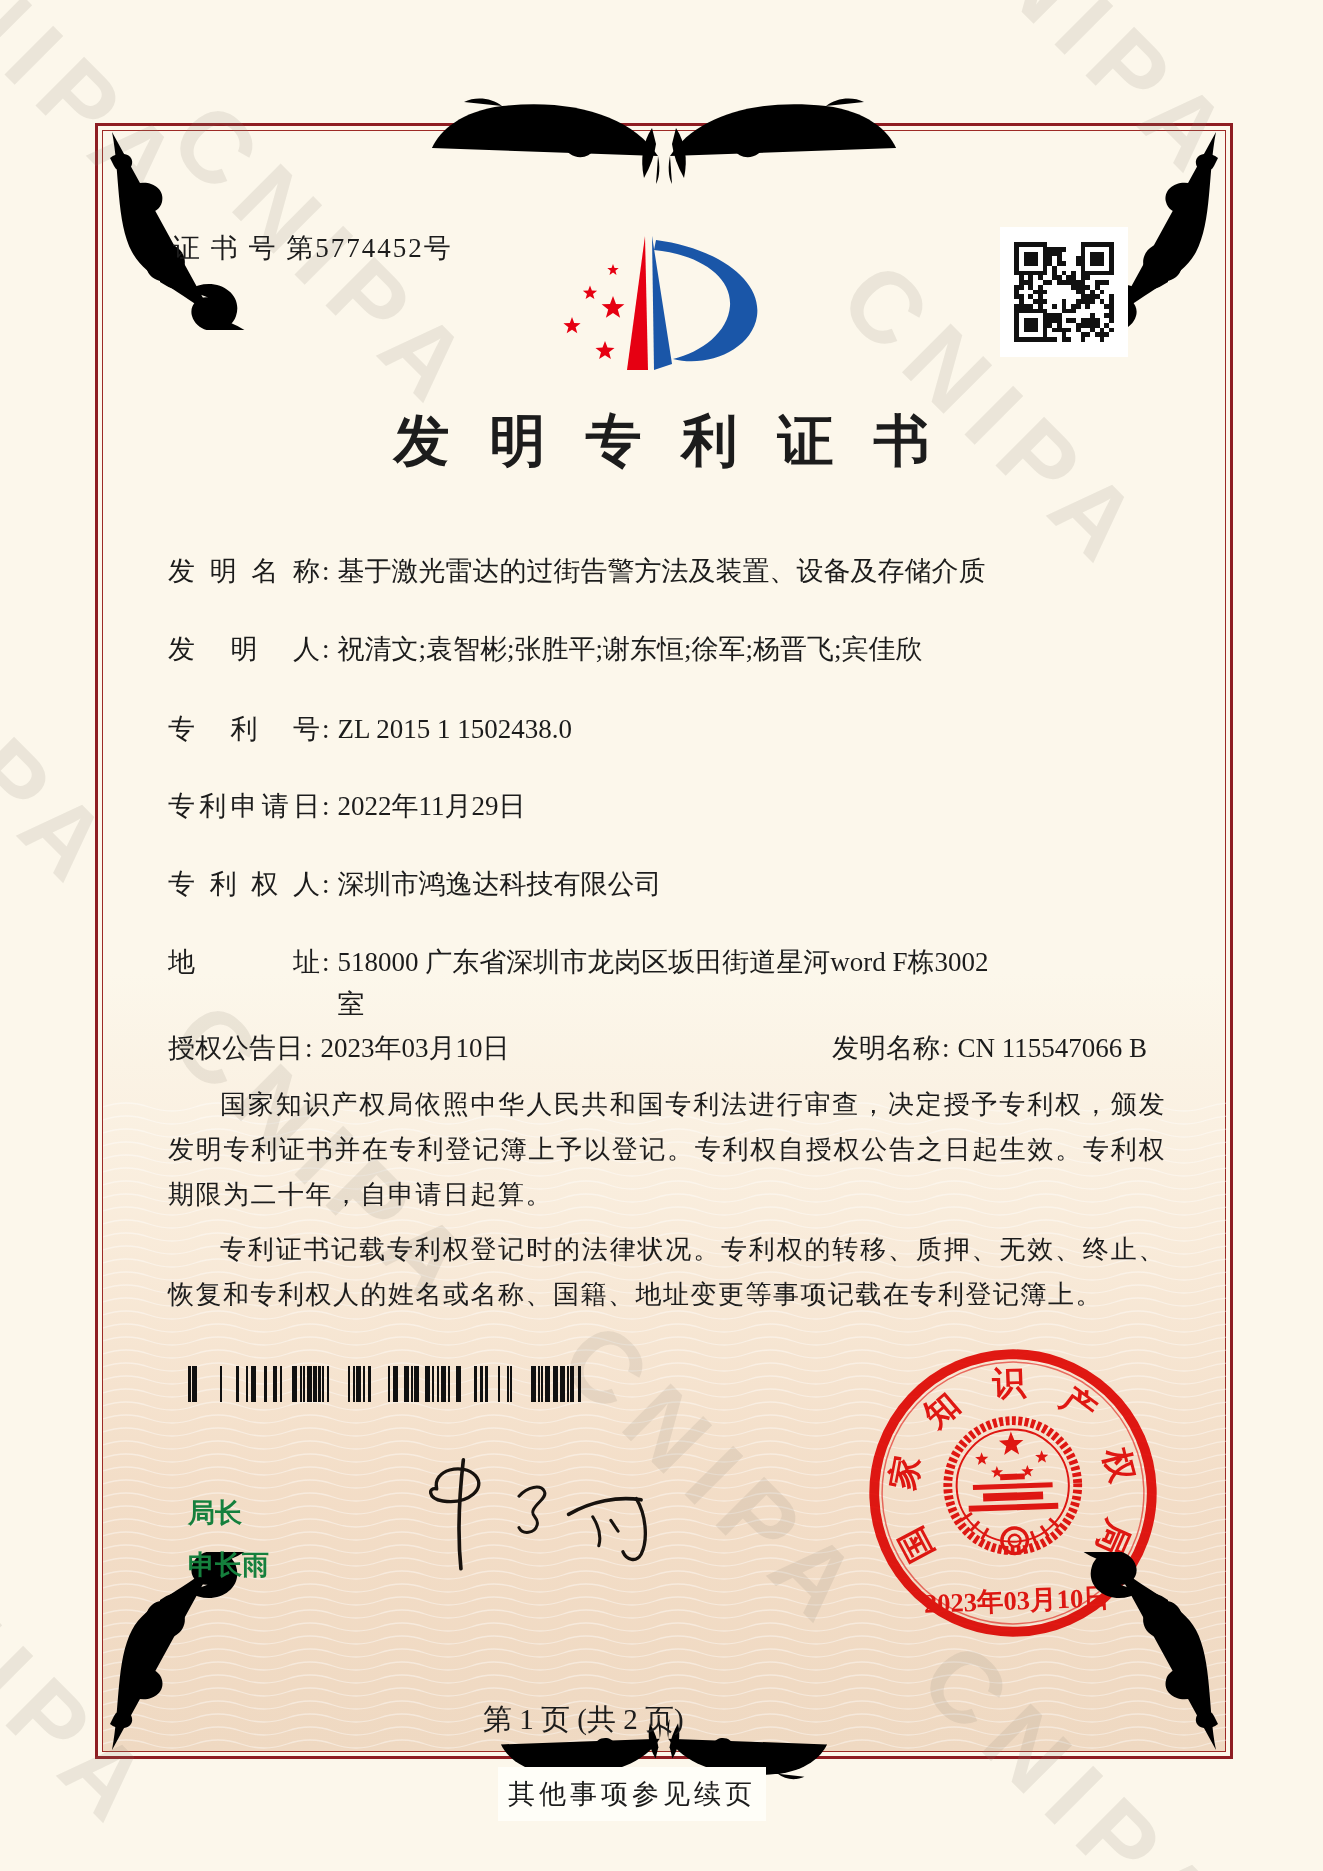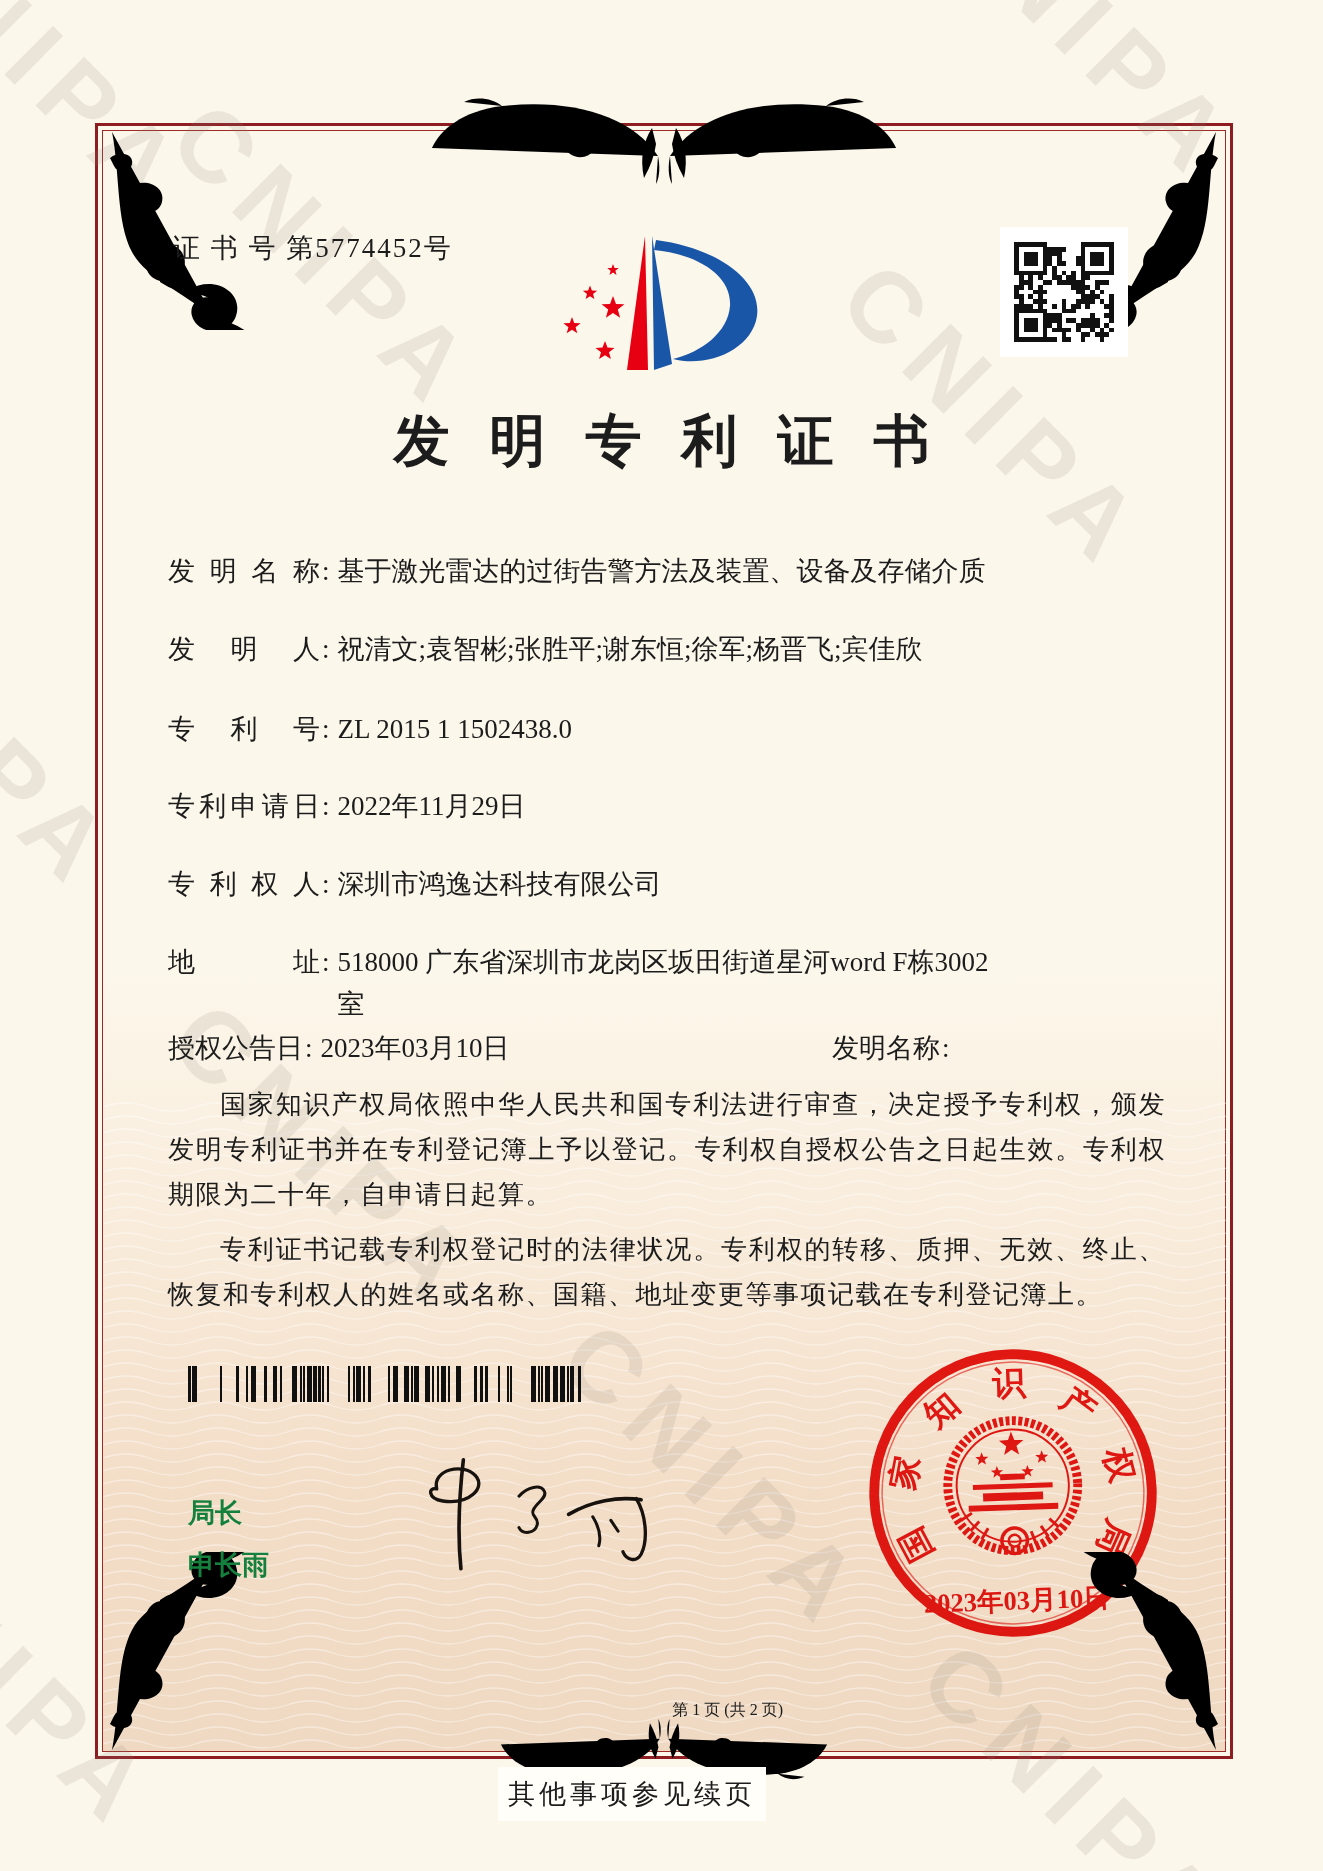--- a/index.html
+++ b/index.html
@@ -31,21 +31,21 @@
   .grant2{position:absolute;left:664px;top:0;display:flex;font-size:27px;}
   .legal{position:absolute;left:168px;top:1082px;width:998px;z-index:3;font-size:26px;line-height:45px;letter-spacing:1.5px;text-align:justify;}
   .legal p{margin:0 0 10px 0;text-indent:2em;}
   .barcode{position:absolute;left:188px;top:1366px;width:395px;height:36px;z-index:3;}
   .officer{position:absolute;left:188px;top:1487px;z-index:4;font-family:"Liberation Sans",sans-serif;font-weight:700;font-size:27px;line-height:52px;color:#15803d;}
   .signature{position:absolute;left:392px;top:1430px;width:260px;height:165px;z-index:4;}
   .signature path{stroke:#17120e;fill:none;stroke-linecap:round;stroke-linejoin:round;}
   .seal{position:absolute;left:858px;top:1338px;width:310px;height:310px;z-index:4;opacity:.96;transform:rotate(-2deg);mix-blend-mode:multiply;}
   .seal *{vector-effect:none;}
   .seal text{font-family:"Liberation Serif","DejaVu Serif",serif;}
-  .page-no{position:absolute;left:483px;top:1700px;width:300px;z-index:3;text-align:right;font-size:16px;}
+  .page-no{position:absolute;left:483px;top:1700px;width:300px;z-index:3;text-align:left;font-size:29px;}
   .cont-box{position:absolute;left:498px;top:1767px;width:268px;height:54px;background:#fffef8;z-index:3;
             display:flex;align-items:center;justify-content:center;font-size:27px;letter-spacing:4px;}
 </style>
 </head>
 <body>
 
 <div class="page">
 
   <div class="wm-layer">
       <div class="wm" style="left: -60px; top: -120px;">CNIPA</div>
@@ -362,20 +362,21 @@
     <span class="fvalue">518000 广东省深圳市龙岗区坂田街道星河word F栋3002室</span>
   </div>
 
   <div class="row" style="top:1028px;width:1000px">
     <span>授权公告日</span>
     <span class="colon">:</span>
     <span>2023年03月10日</span>
     <span class="grant2">
       <span>发明名称</span>
       <span class="colon">:</span>
+      <span>CN 115547066 B</span>
     </span>
   </div>
 
   <div class="legal">
     <p>国家知识产权局依照中华人民共和国专利法进行审查，决定授予专利权，颁发发明专利证书并在专利登记簿上予以登记。专利权自授权公告之日起生效。专利权期限为二十年，自申请日起算。</p>
     <p>专利证书记载专利权登记时的法律状况。专利权的转移、质押、无效、终止、恢复和专利权人的姓名或名称、国籍、地址变更等事项记载在专利登记簿上。</p>
   </div>
 
   <svg class="barcode" id="barcodeSvg" viewBox="0 0 395 36" preserveAspectRatio="none">
       <rect x="0" y="0" width="3" height="36" fill="#101010"></rect>

